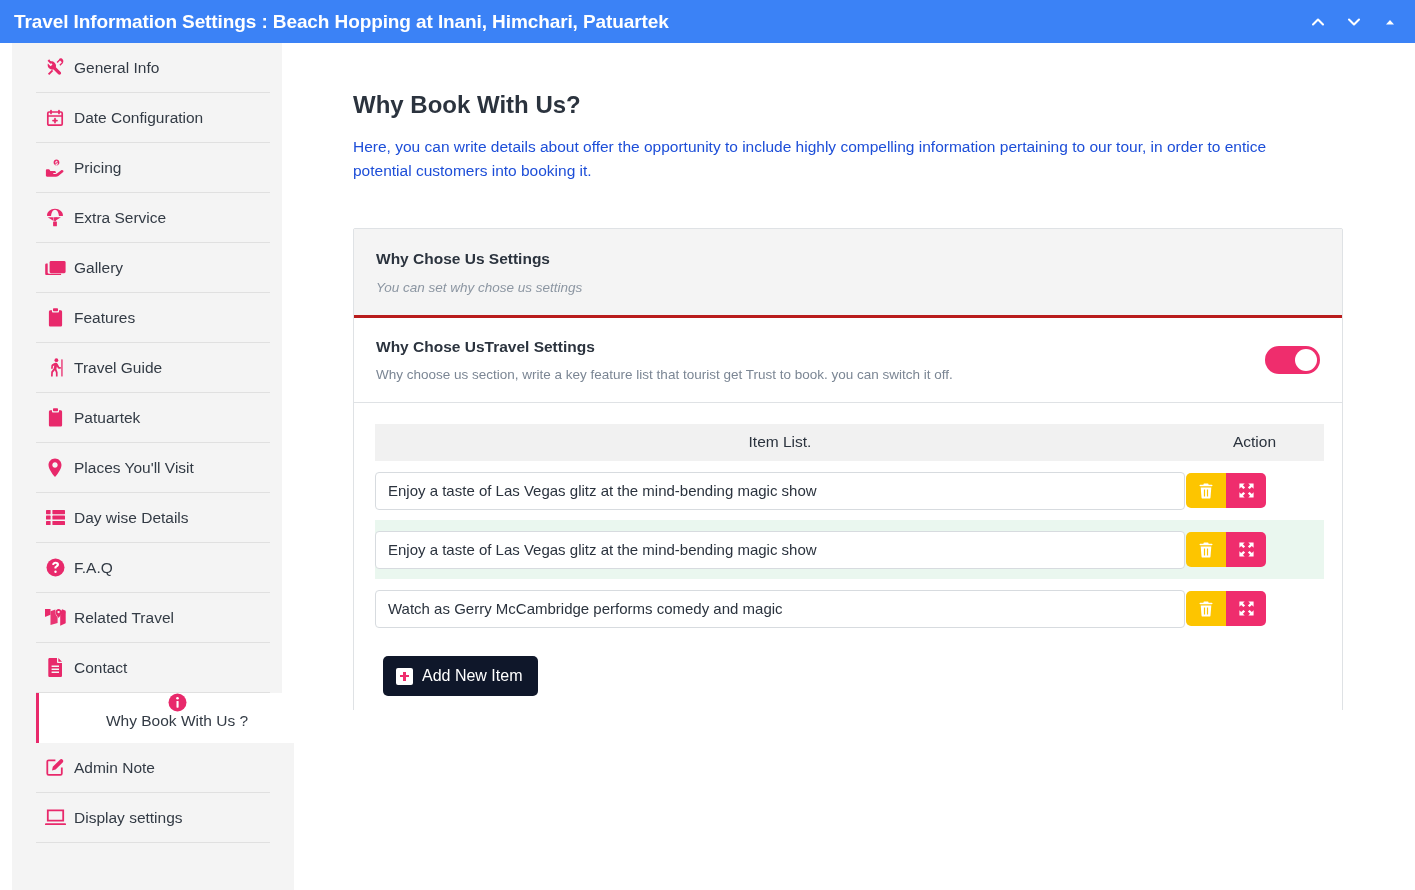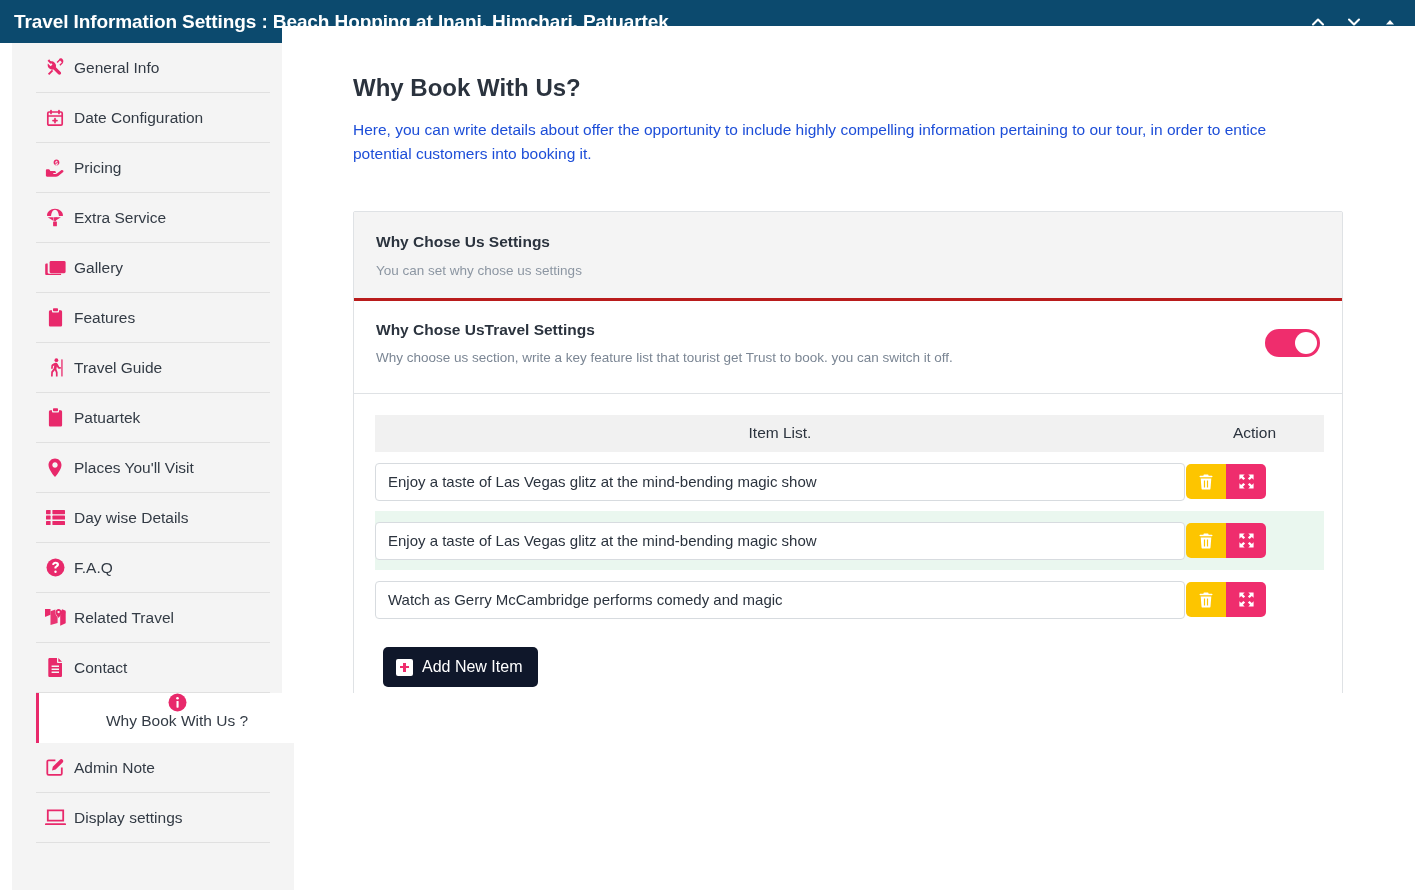--- a/index.html
+++ b/index.html
@@ -9,21 +9,21 @@
     width: 1415px; height: 890px;
     background: #ffffff;
     font-family: "Liberation Sans", sans-serif;
     overflow: hidden;
   }
 
   
   .topbar {
     position: absolute; top: 0; left: 0;
     width: 1415px; height: 43px;
-    background: #0c4a6e;
+    background: #3b82f6;
     display: flex; align-items: center;
   }
   .topbar-title {
     color: #ffffff;
     font-size: 19px;
     font-weight: bold;
     padding-left: 14px;
     letter-spacing: -0.1px;
     white-space: nowrap;
   }
@@ -84,21 +84,21 @@
     box-shadow: inset 3px 0 0 0 #e8296b;
     z-index: 3;
     flex-direction: column;
   }
   .nav-item.active .nav-label { color: #333b45; }
   .nav-item.active + .nav-item { border-top: none; }
 
   
   .main {
     position: absolute;
-    top: 26px; left: 282px;
+    top: 43px; left: 282px;
     width: 1133px; height: 667px;
     background: #ffffff;
     overflow: hidden;
   }
   .content-inner {
     padding: 48px 72px 0 71px;
   }
   .page-title {
     font-size: 24px;
     font-weight: bold;
@@ -129,26 +129,27 @@
   .card-head-title {
     font-size: 15.5px;
     font-weight: bold;
     color: #2b333e;
     margin: 0 0 12px 0;
   }
   .card-head-sub {
     font-size: 13.5px;
     color: #8c96a2;
     margin: 0;
+    font-style: italic;
   }
 
   .toggle-row {
     display: flex;
     align-items: center;
-    padding: 20px 22px 28px 22px;
+    padding: 20px 22px 20px 22px;
     border-bottom: 1px solid #dfe2e5;
   }
   .toggle-texts { flex: 1; }
   .toggle-title {
     font-size: 15.5px;
     font-weight: bold;
     color: #2b333e;
     margin: 0 0 11px 0;
   }
   .toggle-sub {

